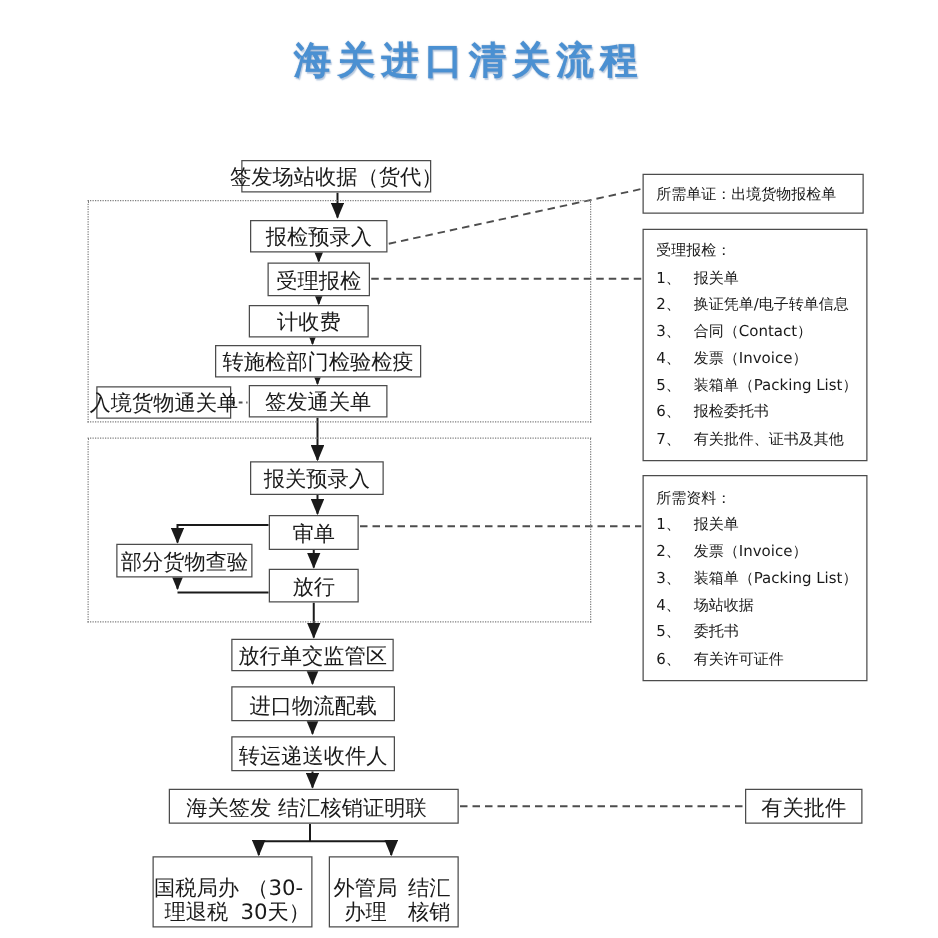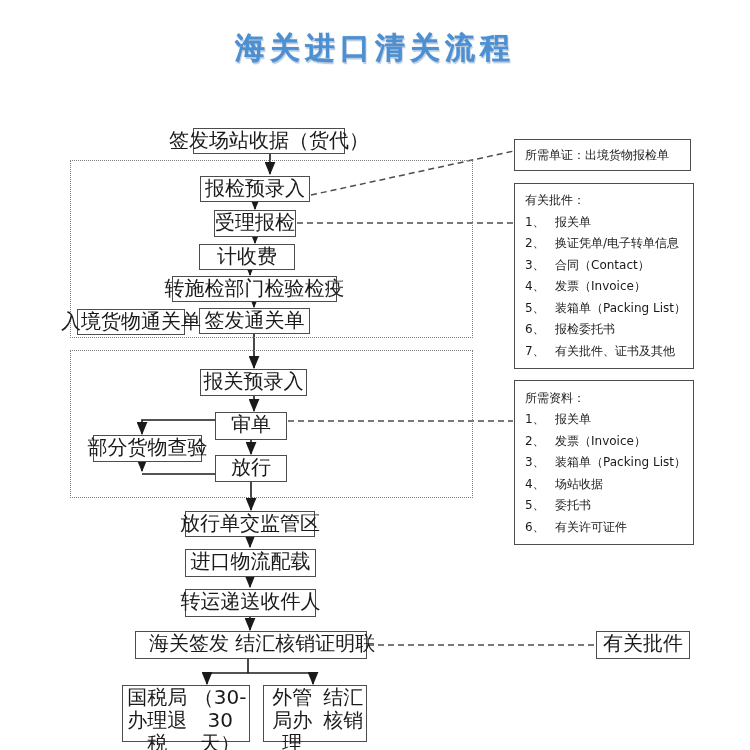--- a/index.html
+++ b/index.html
@@ -19,22 +19,22 @@
   .canvas{position:absolute;inset:0;}
   .title{
     position:absolute;left:0;top:28px;width:750px;text-align:center;
     font-size:30px;font-weight:bold;letter-spacing:5px;
     color:var(--title_blue);
     text-shadow:1px 2px 1px rgba(60,110,170,0.35), 0 0 1px rgba(40,90,150,0.6);
   }
   svg.wires{position:absolute;left:0;top:0;}
   .node{
     position:absolute;background:#ffffff;border:1.5px solid var(--box_border);
-    display:flex;align-items:flex-start;justify-content:center;
-    font-size:20px;line-height:1.15;white-space:nowrap;z-index:2;
+    display:flex;align-items:flex-end;justify-content:center;
+    font-size:17px;line-height:1.15;white-space:nowrap;z-index:2;
   }
   .node.leftpad{justify-content:flex-start;padding-left:13px;}
   .node.twoline{flex-direction:row;justify-content:space-evenly;white-space:normal;text-align:center;}
   .panel{
     position:absolute;background:#ffffff;border:1.5px solid var(--box_border);
     display:flex;flex-direction:column;justify-content:space-evenly;
     font-size:12px;padding:4px 6px 4px 10px;z-index:2;
   }
   .panel .ptitle{white-space:nowrap;}
   .prow{display:flex;white-space:nowrap;}
@@ -162,21 +162,21 @@
 
   <div class="node leftpad" style="left:596px;top:631px;width:94px;height:28px;justify-content:center;padding-left:0;">
       <span>有关批件</span>
     </div>
 
   <div class="panel" style="left:514px;top:139px;width:177px;height:32px;justify-content:center;">
     <span class="ptitle">所需单证：出境货物报检单</span>
   </div>
 
   <div class="panel" style="left:514px;top:183px;width:180px;height:186px;">
-    <span class="ptitle">有关批件：</span>
+    <span class="ptitle">受理报检：</span>
     <div class="prow">
         <span class="pnum">1、</span>
         <span class="ptxt">报关单</span>
       </div>
     <div class="prow">
         <span class="pnum">2、</span>
         <span class="ptxt">换证凭单/电子转单信息</span>
       </div>
     <div class="prow">
         <span class="pnum">3、</span>

